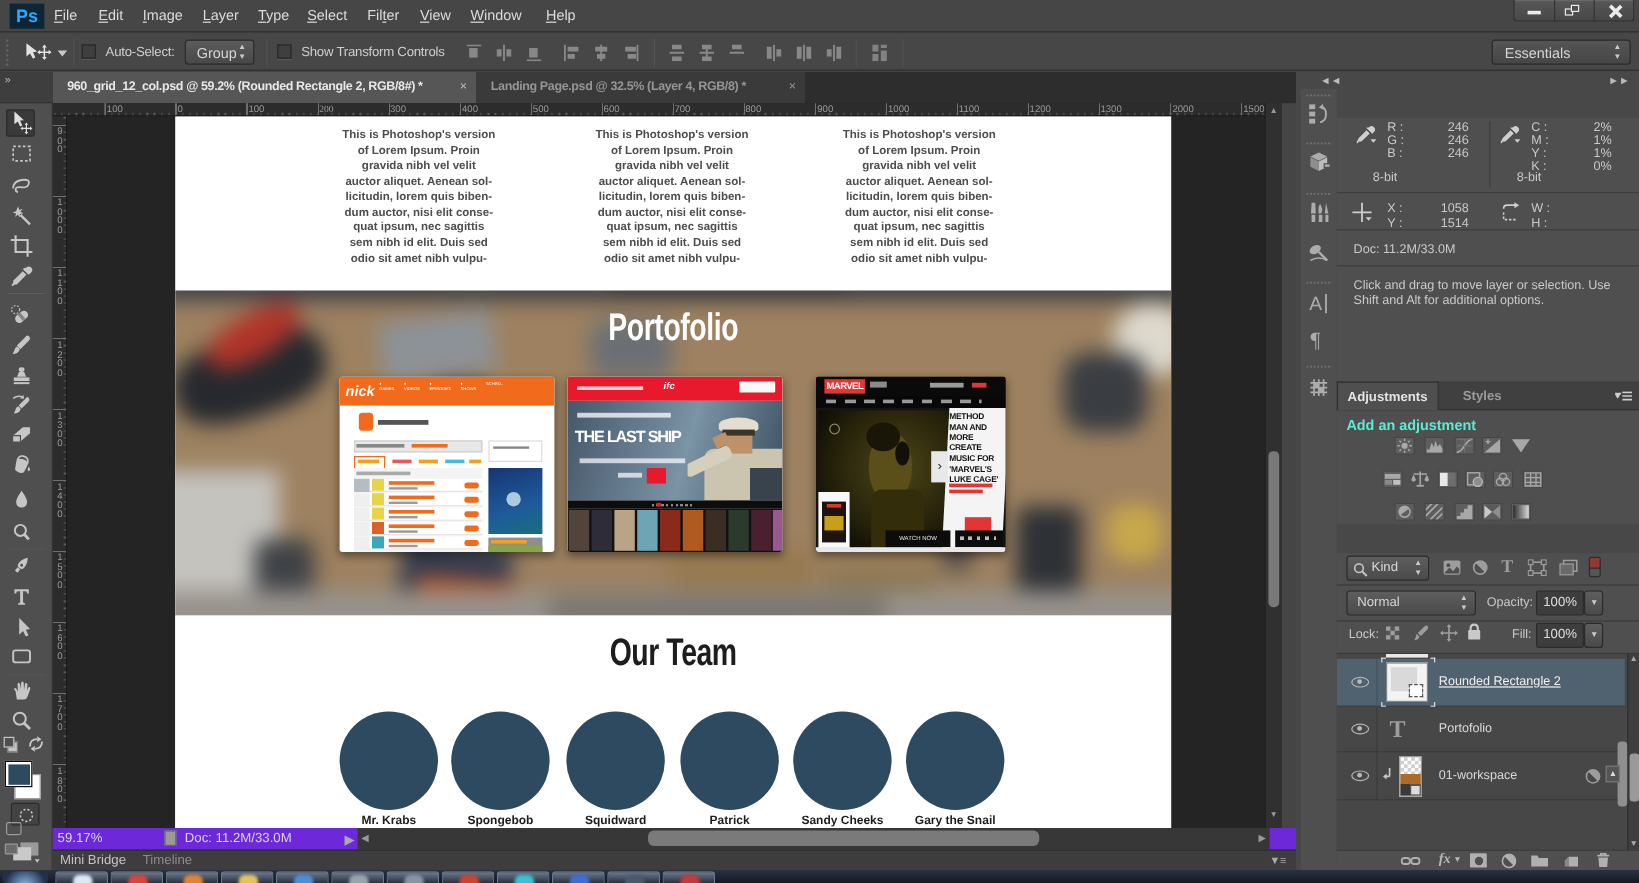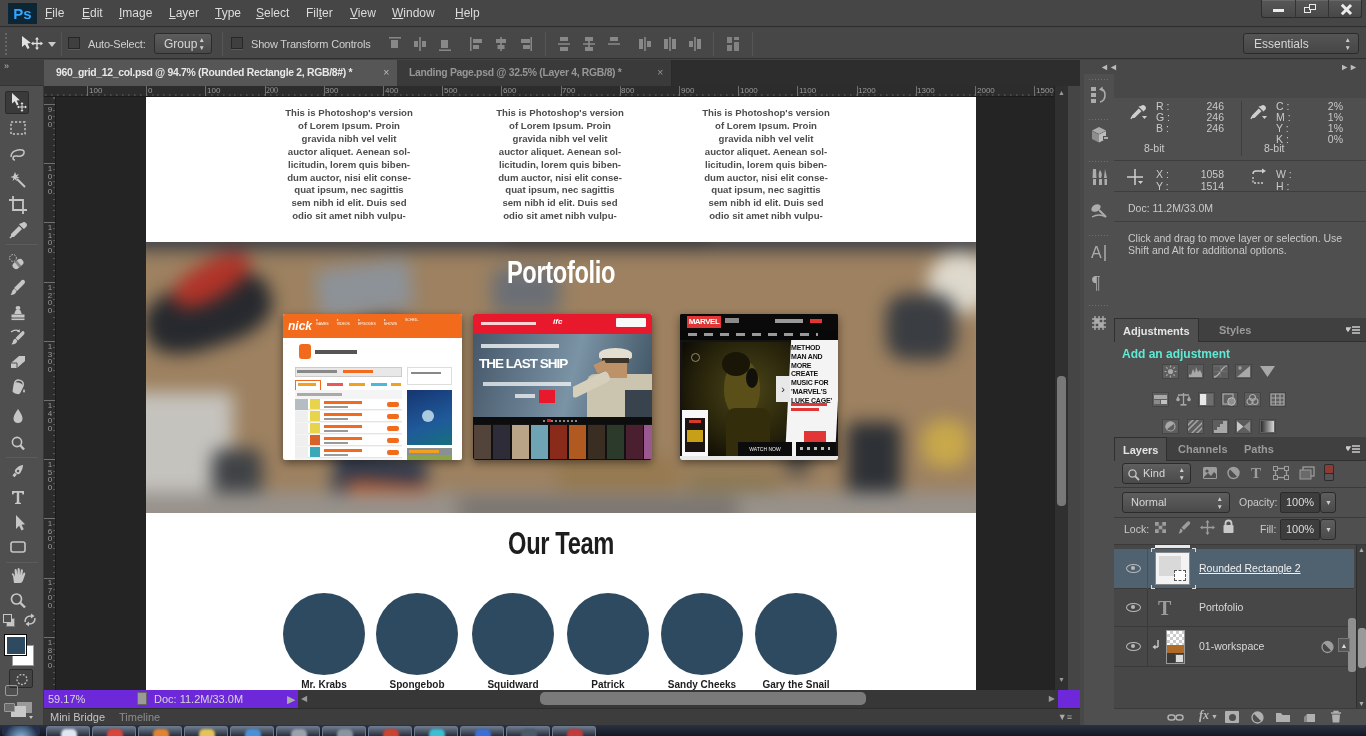--- a/index.html
+++ b/index.html
@@ -177,21 +177,21 @@
   </svg>
 
   <div class="dd" style="left:1243px;top:5px;width:116px;height:21px;background:linear-gradient(#555,#464646);">
     <span style="position:absolute;left:10px;top:3px;">Essentials</span>
     <span style="position:absolute;right:7px;top:2px;font-size:6.5px;line-height:8px;color:#ccc;">▲<br>▼</span>
   </div>
 </div>
 
 <div id="tabbar">
   <div class="ptab" style="left:0;width:353px;background:#565656;color:#e8e8e8;font-weight:bold;">
-    <span style="margin-left:12px;">960_grid_12_col.psd @ 94.7% (Rounded Rectangle 2, RGB/8#) *</span>
+    <span style="margin-left:12px;">960_grid_12_col.psd @ 59.2% (Rounded Rectangle 2, RGB/8#) *</span>
     <span style="position:absolute;right:8px;color:#bbb;font-weight:normal;">×</span>
   </div>
   <div class="ptab" style="left:353px;width:275px;background:#3a3a3a;color:#969696;font-weight:bold;border-right:1px solid #2a2a2a;">
     <span style="margin-left:12px;">Landing Page.psd @ 32.5% (Layer 4, RGB/8) *</span>
     <span style="position:absolute;right:8px;font-weight:normal;">×</span>
   </div>
 </div>
 
 <div id="lbottom"></div>
 <div style="position:absolute;left:5px;top:685px;width:13px;height:11px;border:1.5px solid #9a9a9a;border-radius:2px;z-index:5;"></div>
@@ -780,28 +780,20 @@
               <defs>
                 <linearGradient id="gm1">
                   <stop offset="0" stop-color="#2e2e2e"></stop>
                   <stop offset="1" stop-color="#d8d8d8"></stop>
                 </linearGradient>
               </defs>
               <rect x="1" y="1" width="13" height="11" fill="url(#gm1)"></rect>
             </svg></div>
     </div>
 
-    <div class="ptabrow" style="top:377px;">
-      <div class="ptabtxt ptabactive" style="left:0px;">Layers</div>
-      <div class="ptabtxt" style="left:64px;">Channels</div>
-      <div class="ptabtxt" style="left:130px;">Paths</div>
-      <svg class="pmenu" width="14" height="9">
-            <path d="M0 2 l4 0 l-2 3 Z M6 1 h8 M6 4 h8 M6 7 h8" stroke="#ccc" fill="#ccc" stroke-width="1.4"></path>
-          </svg>
-    </div>
     <div class="panelbody" id="layersbody" style="top:401px;height:264px;">
 
       <div class="ddp" style="left:8px;top:2px;width:69px;height:21px;">
         <svg style="position:absolute;left:4px;top:4px;" width="13" height="13" viewBox="0 0 13 13">
               <circle cx="5.5" cy="5.5" r="3.6" fill="none" stroke="#c0c0c0" stroke-width="1.4"></circle>
               <path d="M8 8 L12 12" stroke="#c0c0c0" stroke-width="1.8"></path>
             </svg>
         <span style="position:absolute;left:20px;top:3px;">Kind</span>
         <span style="position:absolute;right:5px;top:2px;font-size:6.5px;line-height:8px;color:#ccc;">▲<br>▼</span>
       </div>

